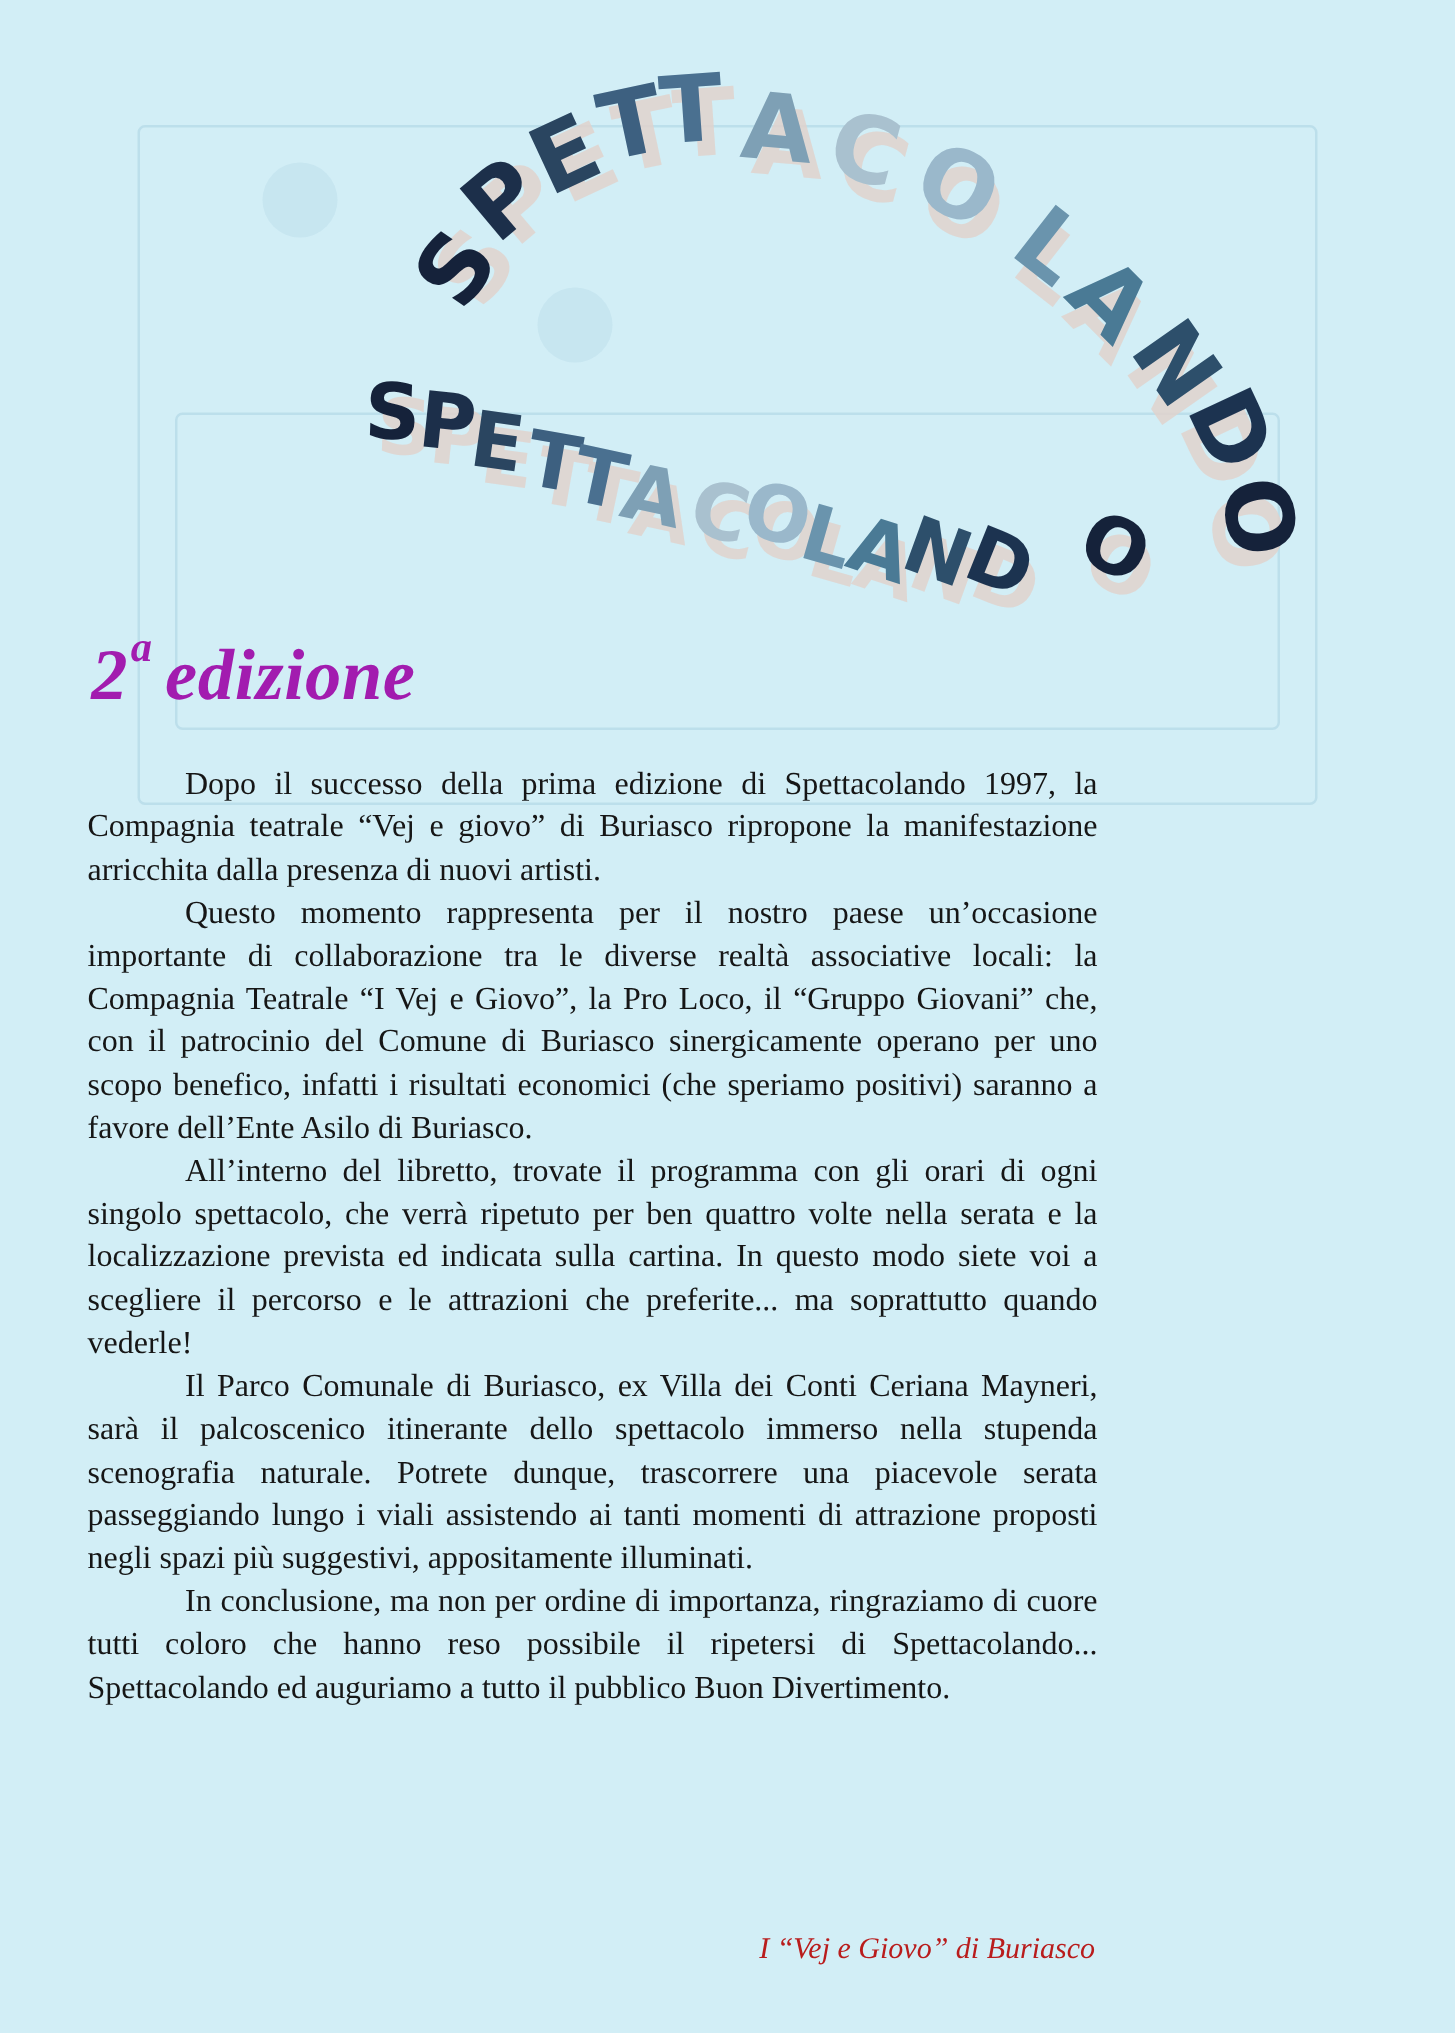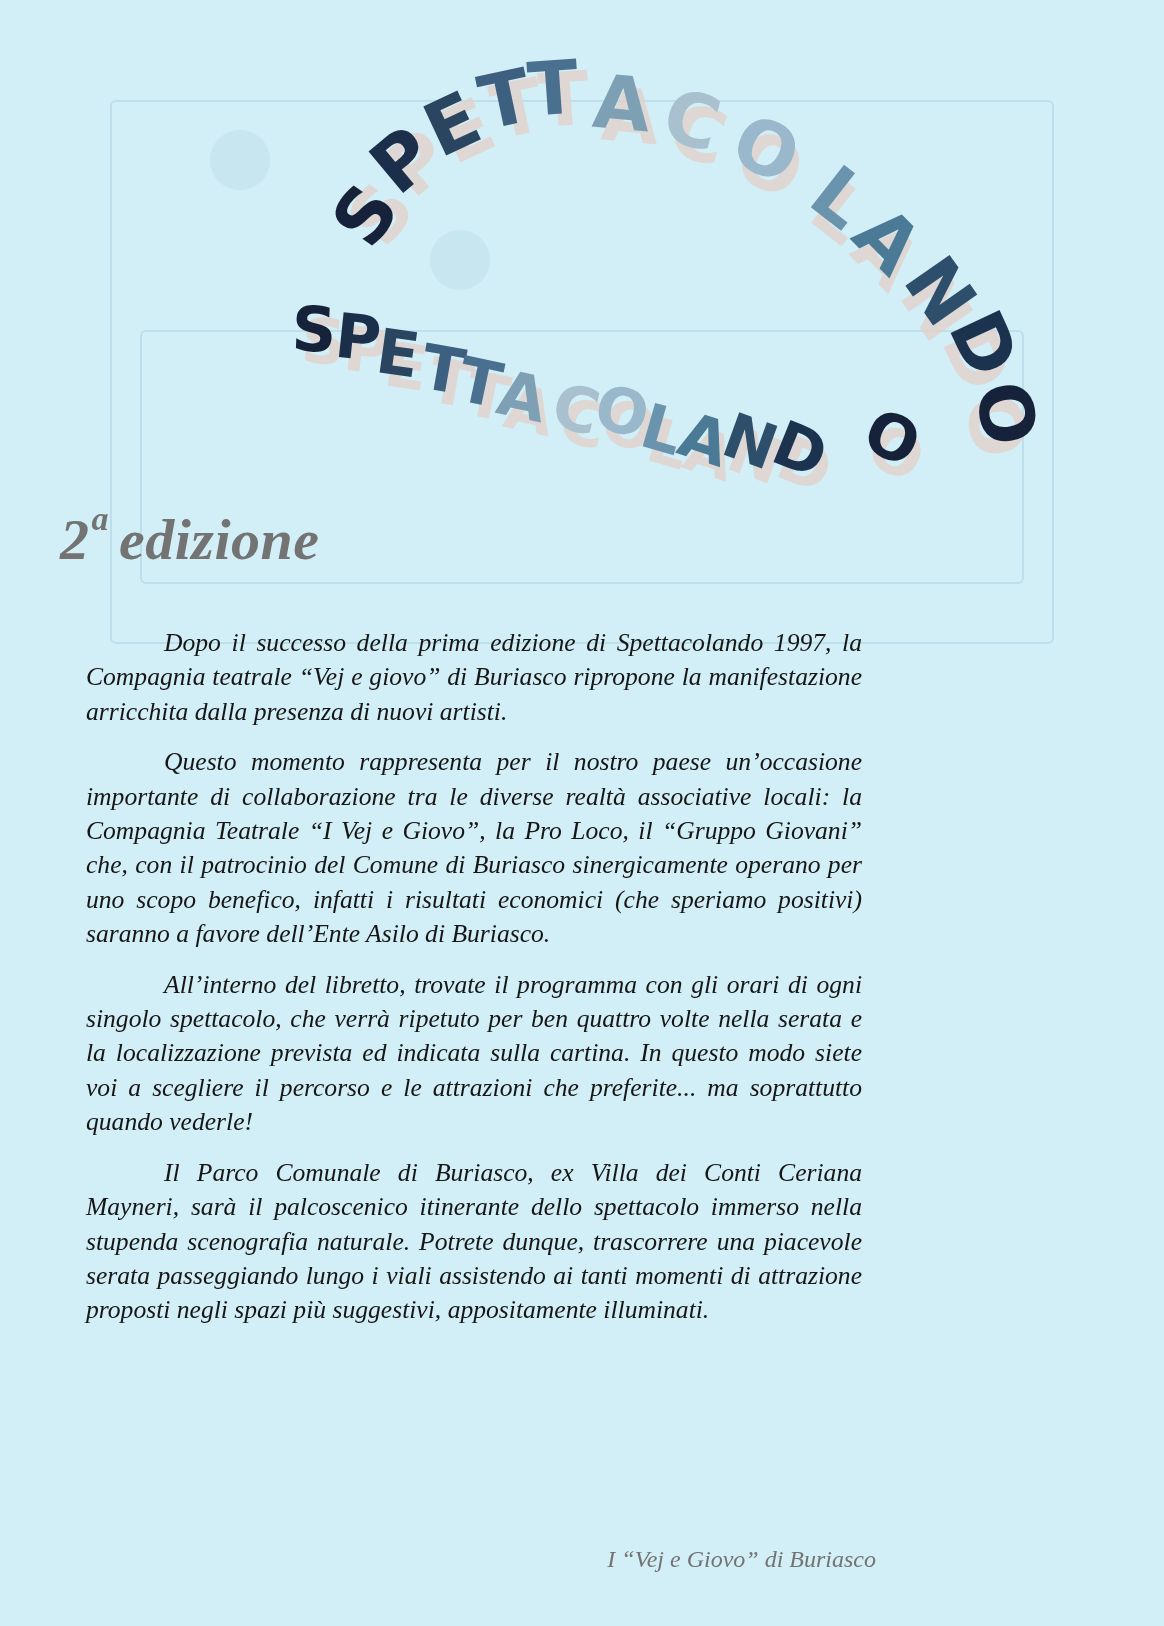--- a/index.html
+++ b/index.html
@@ -21,34 +21,34 @@
   }
   .lt .glyph {
     position:absolute; left:-30px; top:-40px; width:60px; height:80px;
     text-align:center; line-height:80px;
     font-family:"DejaVu Sans", sans-serif; font-weight:bold;
     font-size:74px;
     text-shadow: 10px 12px 0 rgba(225,210,205,0.85);
   }
   .lt.small .glyph { font-size:62px; }
   .heading {
-    position:absolute; left:60px; top:506px;
+    position:absolute; left:73px; top:506px;
     font-family:"Liberation Serif","DejaVu Serif",serif;
-    font-style:italic; font-weight:bold; font-size:58px; color:#737373;
+    font-style:italic; font-weight:bold; font-size:58px; color:#a21caf;
     letter-spacing:0.5px;
   }
   .heading sup { font-size:34px; position:relative; top:-6px; vertical-align:top; margin-left:2px; margin-right:10px; }
   .body-text {
     position:absolute; left:70px; top:610px; width:808px;
     font-size:25.6px; line-height:34.4px; text-align:justify; color:#161616;
   }
-  .body-text p { margin:16px; text-indent:78px;font-style:italic; }
+  .body-text p { margin:0; text-indent:78px; }
   .signature {
     position:absolute; right:288px; top:1546px;
-    font-style:italic; font-size:24px; color:#737373;
+    font-style:italic; font-size:24px; color:#b91c1c;
   }
 </style>
 </head>
 <body>
 
 <div class="faint-frame" style="left:110px;top:100px;width:940px;height:540px;"></div>
 <div class="faint-frame" style="left:140px;top:330px;width:880px;height:250px;"></div>
 <div class="faint-circle" style="left:210px;top:130px;width:60px;height:60px;"></div>
 <div class="faint-circle" style="left:430px;top:230px;width:60px;height:60px;"></div>
 
@@ -137,15 +137,16 @@
     </div>
 </div>
 
 <div class="heading"><span>2</span><sup>a</sup><span>edizione</span></div>
 
 <div class="body-text">
   <p>Dopo il successo della prima edizione di Spettacolando 1997, la Compagnia teatrale “Vej e giovo” di Buriasco ripropone la manifestazione arricchita dalla presenza di nuovi artisti.</p>
   <p>Questo momento rappresenta per il nostro paese un’occasione importante di collaborazione tra le diverse realtà associative locali: la Compagnia Teatrale “I Vej e Giovo”, la Pro Loco, il “Gruppo Giovani” che, con il patrocinio del Comune di Buriasco sinergicamente operano per uno scopo benefico, infatti i risultati economici (che speriamo positivi) saranno a favore dell’Ente Asilo di Buriasco.</p>
   <p>All’interno del libretto, trovate il programma con gli orari di ogni singolo spettacolo, che verrà ripetuto per ben quattro volte nella serata e la localizzazione prevista ed indicata sulla cartina. In questo modo siete voi a scegliere il percorso e le attrazioni che preferite... ma soprattutto quando vederle!</p>
   <p>Il Parco Comunale di Buriasco, ex Villa dei Conti Ceriana Mayneri, sarà il palcoscenico itinerante dello spettacolo immerso nella stupenda scenografia naturale. Potrete dunque, trascorrere una piacevole serata passeggiando lungo i viali assistendo ai tanti momenti di attrazione proposti negli spazi più suggestivi, appositamente illuminati.</p>
+  <p>In conclusione, ma non per ordine di importanza, ringraziamo di cuore tutti coloro che hanno reso possibile il ripetersi di Spettacolando... Spettacolando ed auguriamo a tutto il pubblico Buon Divertimento.</p>
 </div>
 
 <div class="signature">I “Vej e Giovo” di Buriasco</div>
 
 </body></html>

